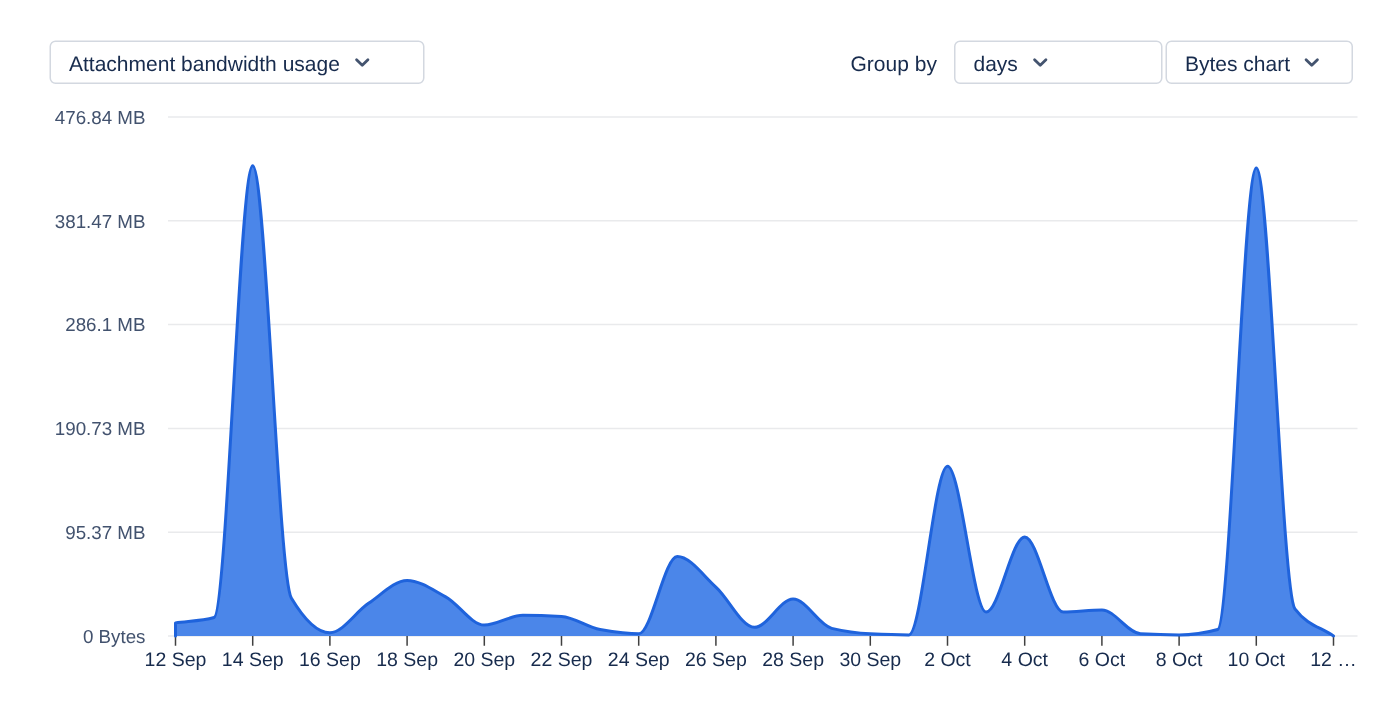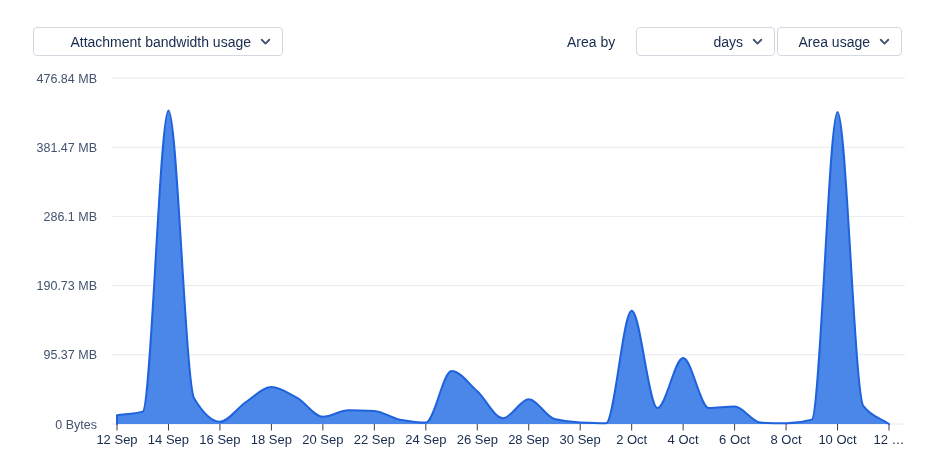--- a/index.html
+++ b/index.html
@@ -5,21 +5,21 @@
   html,body{margin:0;padding:0;}
   body{
     width:925px;height:473px;position:relative;background:#ffffff;
     font-family:"Liberation Sans",sans-serif;overflow:hidden;
     -webkit-font-smoothing:antialiased;
   }
   .panel{position:absolute;inset:0;}
   .select{
     position:absolute;box-sizing:border-box;height:29px;top:27px;
     border:1.5px solid #d3d8e0;border-radius:4px;background:#ffffff;
-    display:flex;align-items:center;justify-content:flex-end;
+    display:flex;align-items:center;justify-content:flex-start;
     padding:0 10px 0 12px;font-size:14px;color:#172b4d;cursor:pointer;
     user-select:none;white-space:nowrap;
   }
   .select .caret{display:flex;align-items:center;color:#44546f;margin-left:8px;}
   .select-metric{left:33px;width:250px;}
   .select-groupby{left:636px;width:139px;}
   .select-charttype{left:777px;width:125px;}
   .groupby-label{
     position:absolute;left:567px;top:27px;height:29px;display:flex;align-items:center;
     font-size:14px;color:#172b4d;
@@ -34,33 +34,33 @@
 
   <div class="select select-metric" role="combobox" aria-expanded="false">
     <span>Attachment bandwidth usage</span>
     <span class="caret">
       <svg width="13" height="13" viewBox="0 0 12 12">
           <path d="M2.5 4.4 L6 7.9 L9.5 4.4" fill="none" stroke="currentColor" stroke-width="1.7" stroke-linecap="round" stroke-linejoin="round"></path>
         </svg>
     </span>
   </div>
 
-  <div class="groupby-label">Area by</div>
+  <div class="groupby-label">Group by</div>
 
   <div class="select select-groupby" role="combobox" aria-expanded="false">
     <span>days</span>
     <span class="caret">
       <svg width="13" height="13" viewBox="0 0 12 12">
           <path d="M2.5 4.4 L6 7.9 L9.5 4.4" fill="none" stroke="currentColor" stroke-width="1.7" stroke-linecap="round" stroke-linejoin="round"></path>
         </svg>
     </span>
   </div>
 
   <div class="select select-charttype" role="combobox" aria-expanded="false">
-    <span>Area usage</span>
+    <span>Bytes chart</span>
     <span class="caret">
       <svg width="13" height="13" viewBox="0 0 12 12">
           <path d="M2.5 4.4 L6 7.9 L9.5 4.4" fill="none" stroke="currentColor" stroke-width="1.7" stroke-linecap="round" stroke-linejoin="round"></path>
         </svg>
     </span>
   </div>
 
   <svg id="chart-svg" width="925" height="473" viewBox="0 0 925 473">
       <line x1="112" y1="424" x2="905" y2="424" stroke="#e9eaec" stroke-width="1"></line>
       <text x="97" y="428.5" text-anchor="end" font-size="12.5" fill="#42526e">0 Bytes</text>

